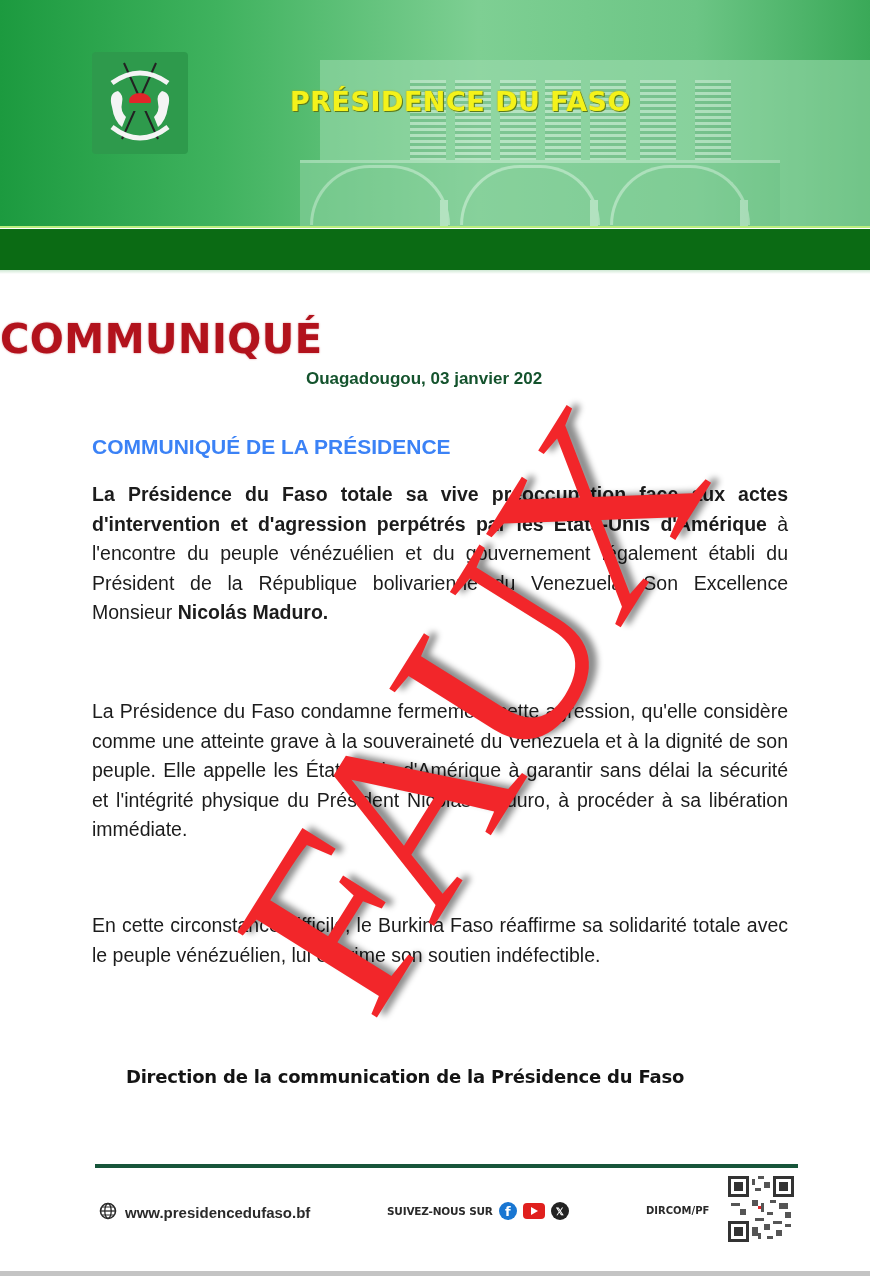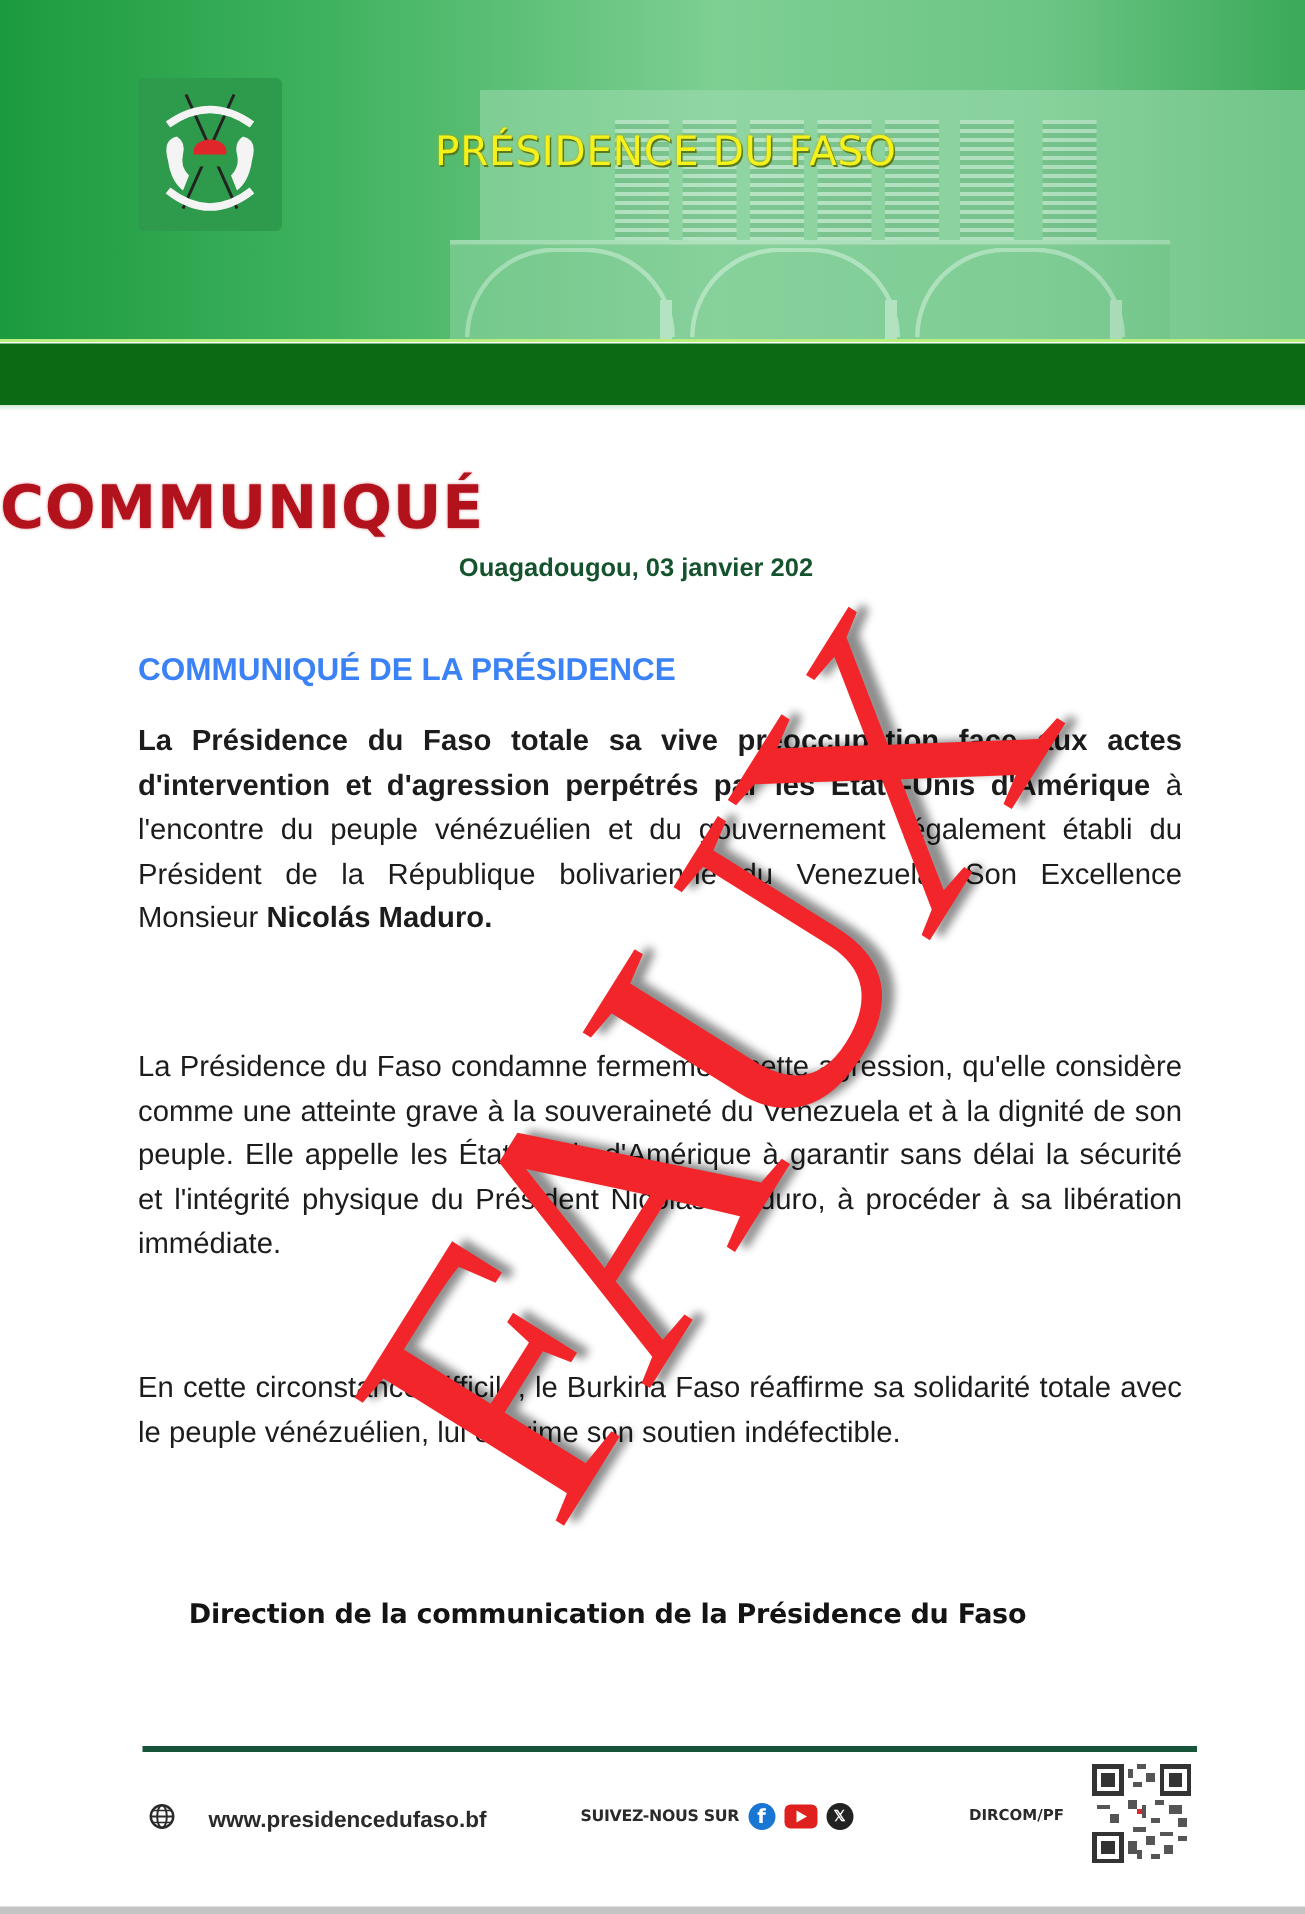--- a/index.html
+++ b/index.html
@@ -23,21 +23,21 @@
   .building .arch { position: absolute; top: 145px; width: 140px; height: 60px; border: 3px solid #dff5e6; border-bottom: none; border-radius: 70px 70px 0 0; }
   .building .pillar { position: absolute; top: 180px; width: 8px; height: 30px; background: #e6f7ec; }
 
   .emblem {
     position: absolute; left: 92px; top: 52px; width: 96px; height: 102px;
     background: #2e9a4c; border-radius: 4px;
     display: flex; align-items: center; justify-content: center;
   }
   .banner-title {
     position: absolute; left: 290px; top: 86px; width: 400px;
-    font-family: "DejaVu Sans", sans-serif; font-weight: 400; font-size: 27px;
+    font-family: "DejaVu Sans", sans-serif; font-weight: 700; font-size: 27px;
     letter-spacing: 0.5px; color: #f4f21a;
     text-shadow: 1px 1px 0 #5a7a1d, 0 0 2px #b2a800;
   }
   .banner-line { position: absolute; left: 0; top: 226px; width: 870px; height: 3px; background: #b9ef7e; }
   .banner-strip { position: absolute; left: 0; top: 229px; width: 870px; height: 41px; background: #0b6b14; }
   .banner-shadow { position: absolute; left: 0; top: 270px; width: 870px; height: 4px; background: linear-gradient(#cfe8d4, #ffffff); }
 
   
   .doc-title {
     position: absolute; left: 0; top: 316px; width: 870px; text-align: left;
@@ -63,21 +63,21 @@
   .p3 { top: 911px; }
 
   .signature {
     position: absolute; left: 0; top: 1066px; width: 810px; text-align: center;
     font-family: "DejaVu Sans", sans-serif; font-weight: 800; font-size: 18px; color: #141414;
     letter-spacing: -0.2px;
   }
 
   .footer-rule { position: absolute; left: 95px; top: 1164px; width: 703px; height: 4px; background: #17553a; }
   .footer { position: absolute; left: 95px; top: 1182px; width: 703px; height: 64px; }
-  .footer .site { position: absolute; left: 4px; top: 20px; display: flex; align-items: center; gap: 22px;
+  .footer .site { position: absolute; left: 4px; top: 20px; display: flex; align-items: center; gap: 8px;
     font-size: 15px; font-weight: 700; color: #2a2a2a; }
   .footer .follow { position: absolute; left: 292px; top: 20px; display: flex; align-items: center; gap: 6px; }
   .footer .follow-label { font-family: "DejaVu Sans", sans-serif; font-weight: 800; font-size: 10.5px; color: #2a2a2a; margin-right: 0; letter-spacing: -0.2px; }
   .social { width: 18px; height: 18px; display: inline-flex; align-items: center; justify-content: center; }
   .fb { background: #1976d2; border-radius: 50%; color: #fff; font-weight: 900; font-size: 13px; font-family: "DejaVu Sans", sans-serif; }
   .yt { background: #e0201e; border-radius: 4px; width: 22px; height: 16px; }
   .xx { background: #222; border-radius: 50%; color: #fff; font-size: 10px; font-weight: 700; }
   .footer .dircom { position: absolute; left: 551px; top: 23px; font-family: "DejaVu Sans", sans-serif; font-weight: 800; font-size: 10px; color: #2a2a2a; }
   .qr { position: absolute; left: 633px; top: -6px; width: 66px; height: 66px; background: #fff; }
 

